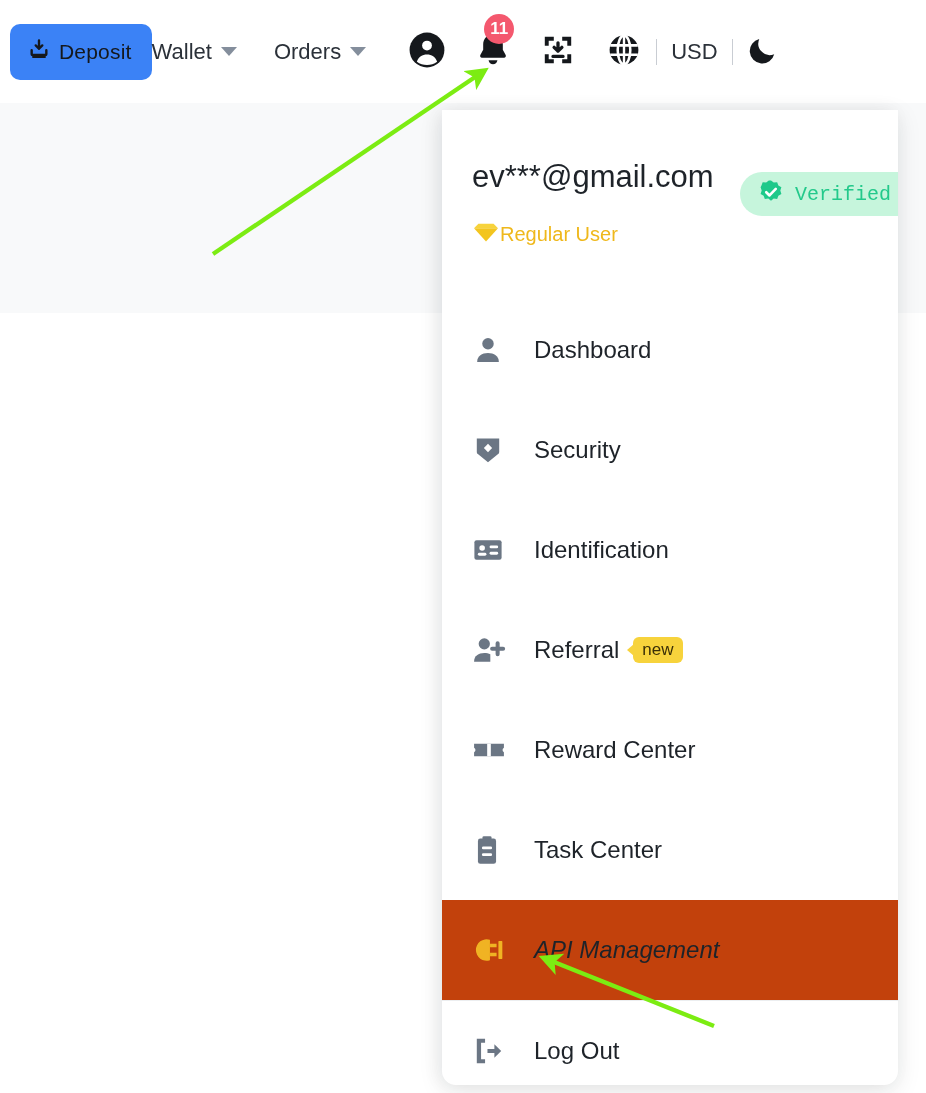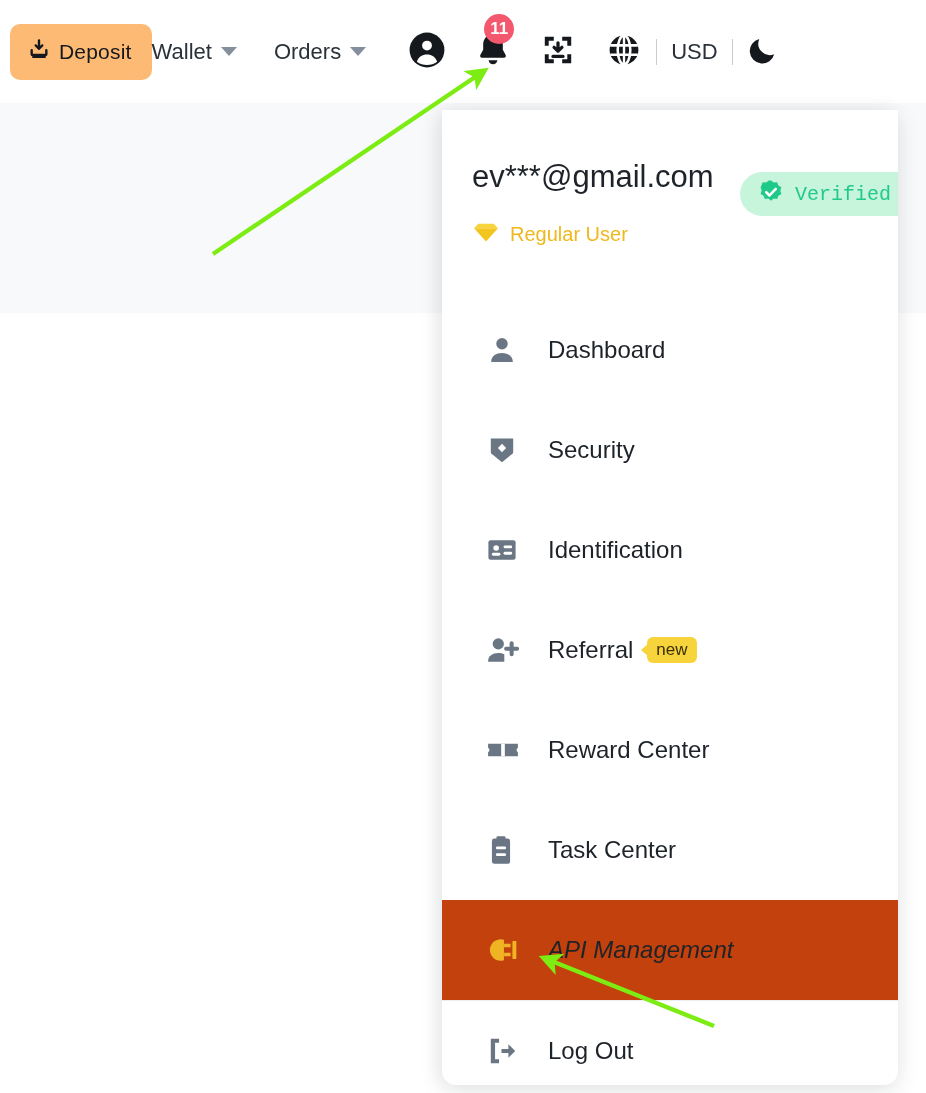--- a/index.html
+++ b/index.html
@@ -41,21 +41,21 @@
     height: 103px;
     background: #ffffff;
     display: flex;
     align-items: center;
     box-sizing: border-box;
     padding-left: 10px;
   }
 
   .deposit-btn {
     height: 56px;
-    background: #fdba74;
+    background: #3b82f6;
     border: none;
     border-radius: 10px;
     padding: 0 20px 0 18px;
     display: flex;
     align-items: center;
     gap: 9px;
     cursor: pointer;
     font-family: "Liberation Sans", sans-serif;
     font-size: 21px;
     color: #15181c;
@@ -151,21 +151,20 @@
   }
   #account-meta {
     margin-top: 17px;
     display: flex;
     align-items: center;
     height: 44px;
   }
   #user-tier {
     display: flex;
     align-items: center;
-    gap: 10px;
   }
   #user-tier-label {
     font-size: 20px;
     color: #efb81c;
   }
   #verified-badge {
     position: absolute;
     left: 298px;
     top: 62px;
     height: 44px;
@@ -184,21 +183,21 @@
     font-family: Liberation Mono, monospace;
   }
 
   #menu-list {
     margin-top: 44px;
   }
   .menu-item {
     display: flex;
     align-items: center;
     height: 100px;
-    padding-left: 44px;
+    padding-left: 30px;
     box-sizing: border-box;
     cursor: pointer;
     background: transparent;
   }
   .menu-item.active {
     background: #c2410c;
     font-style: italic;
   }
   .menu-item.separated {
     border-top: 1px solid #eceef0;

